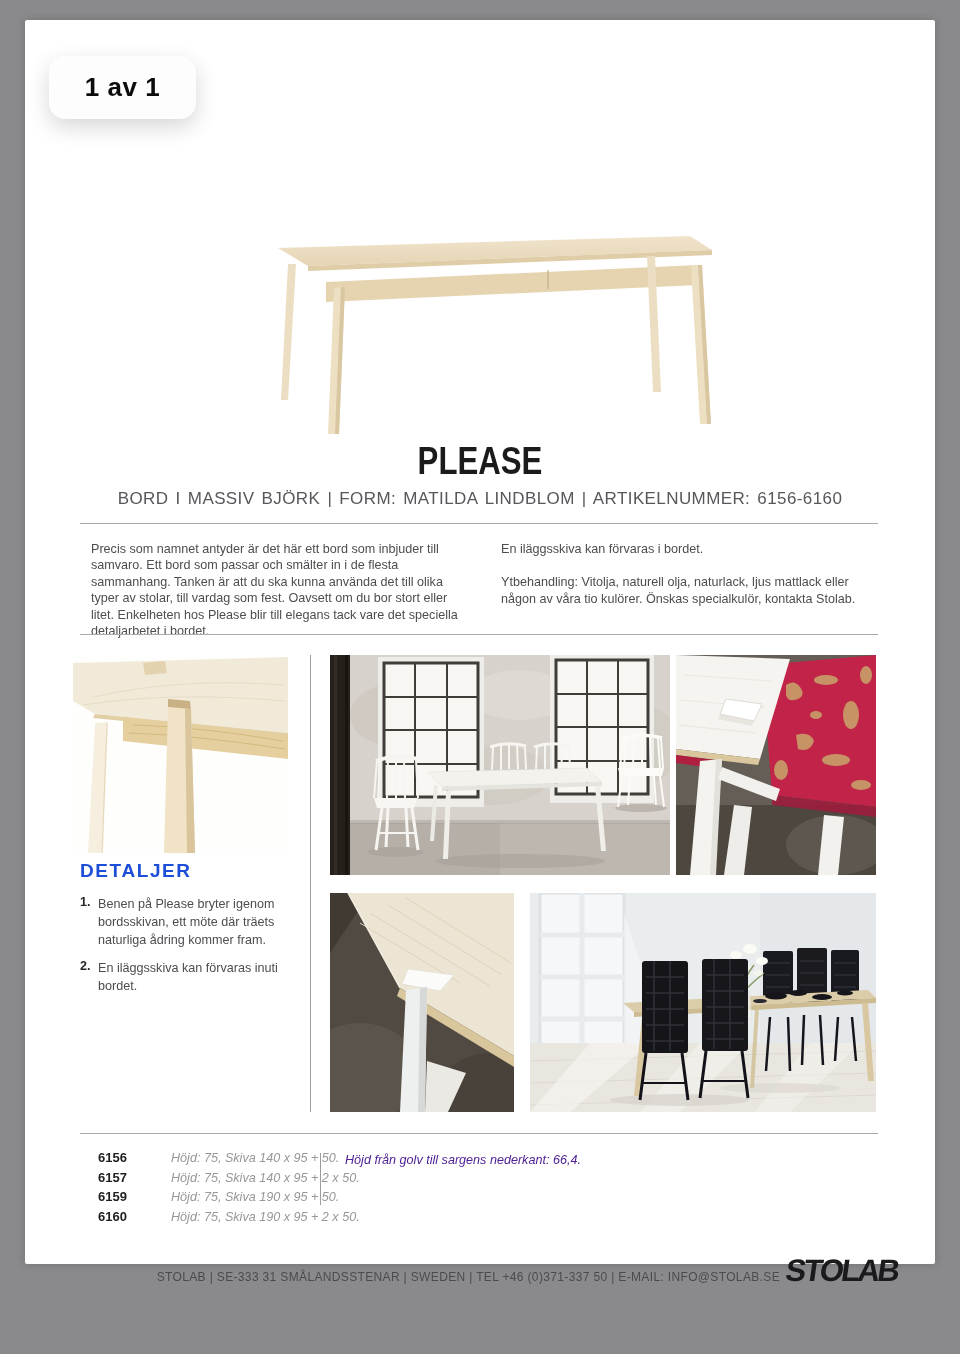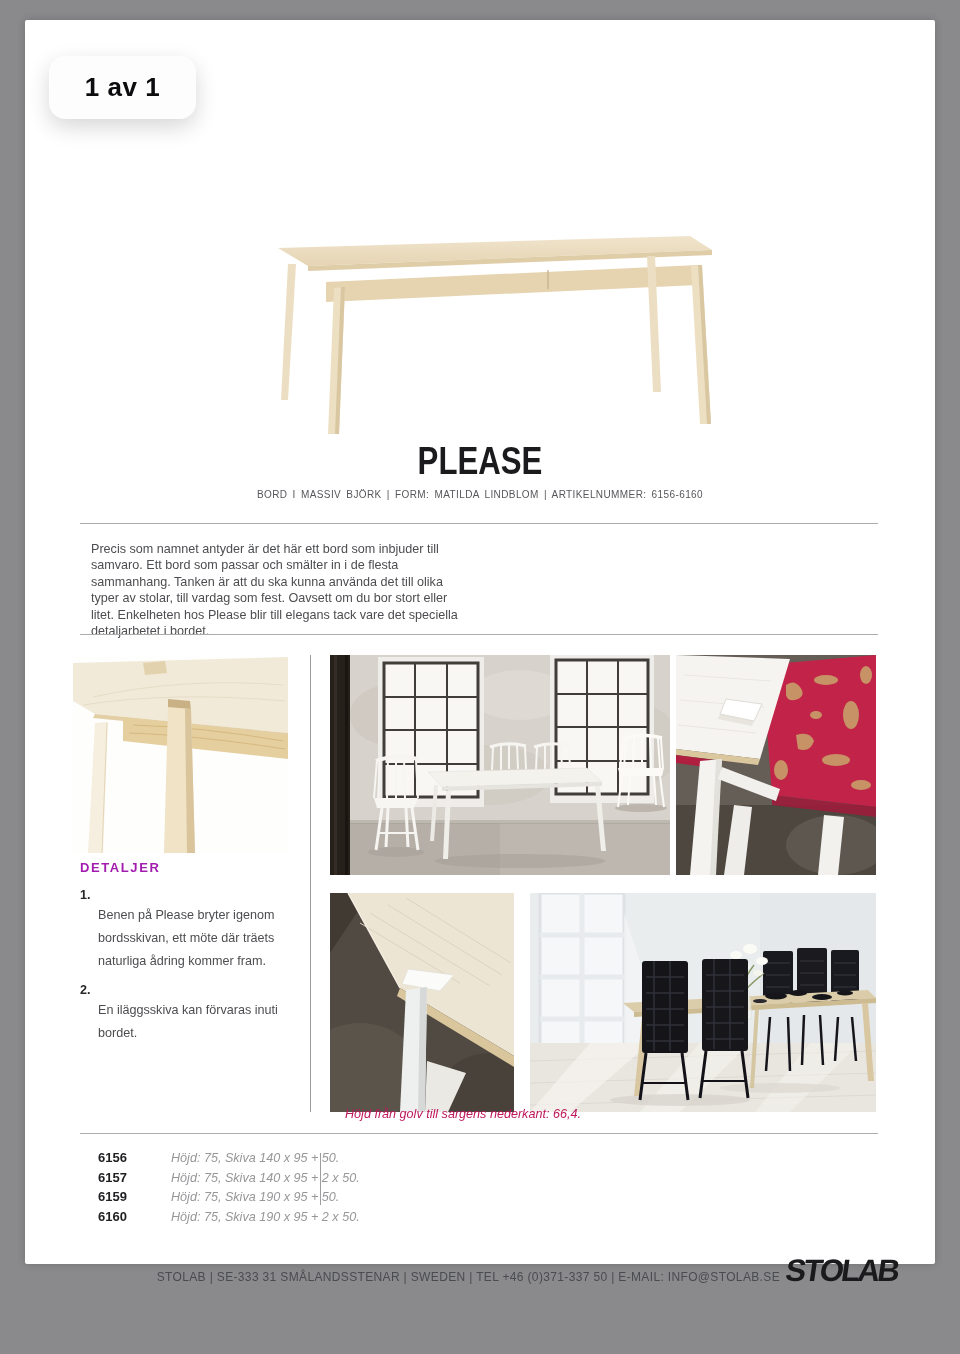--- a/index.html
+++ b/index.html
@@ -23,41 +23,41 @@
   }
   .photo{position:absolute;overflow:hidden;}
   .photo svg{display:block;width:100%;height:100%;}
   .title-wrap{position:absolute;left:0;top:419px;width:100%;text-align:center;}
   .title-wrap span{
     display:inline-block;font-size:39px;font-weight:700;color:#1b1b1d;
     transform:scaleX(.8);letter-spacing:0;white-space:nowrap;
   }
   .subtitle{
     position:absolute;left:0;top:469px;width:100%;text-align:center;
-    font-size:10px;letter-spacing:.4px;word-spacing:2px;color:#56575b;
+    font-size:17px;letter-spacing:.4px;word-spacing:2px;color:#56575b;
   }
   .rule{position:absolute;left:55px;width:798px;height:1px;background:#acacae;}
   .intro{position:absolute;top:521px;font-size:12.6px;line-height:16.4px;color:#4c4d50;}
   .intro p{margin:0 0 10px 11px;}
   .intro.left{left:55px;width:392px;}
   .intro.right{left:465px;width:392px;}
   .intro.right p:first-child{margin-bottom:17px;}
   .vdiv{position:absolute;width:1px;background:#9d9d9f;}
   .details{position:absolute;left:55px;top:840px;width:220px;}
-  .details h3{margin:0 0 13px 0;font-size:13px;letter-spacing:1.6px;color:#a21caf;}
+  .details h3{margin:0 0 13px 0;font-size:19px;letter-spacing:1.6px;color:#1d4ed8;}
   .ditem{display:flex;margin-bottom:10px;}
   .ditem .num{font-weight:700;color:#27272a;font-size:12.6px;width:18px;flex:none;}
-  .ditem .dtext{font-size:12.6px;line-height:23px;color:#4c4d50;margin-top:16px;}
+  .ditem .dtext{font-size:12.6px;line-height:18px;color:#4c4d50;}
   .variants{position:absolute;left:73px;top:1130px;}
   .vrow{display:flex;align-items:baseline;height:19.5px;}
   .vcode{font-weight:700;font-size:13px;color:#1f1f22;width:44px;flex:none;}
   .vdesc{font-style:italic;font-size:12.6px;color:#97979a;margin-left:29px;}
   .vnote{
-    position:absolute;left:320px;top:1087px;
-    font-style:italic;font-size:12.6px;color:#be185d;
+    position:absolute;left:320px;top:1133px;
+    font-style:italic;font-size:12.6px;color:#4c1d95;
   }
   .footer-text{
     position:absolute;left:55px;top:1246px;width:700px;text-align:right;
     font-size:12px;letter-spacing:.35px;color:#4a4b4e;line-height:22.5px;
   }
   .logo{position:absolute;left:758px;top:1228px;width:110px;height:44px;}
 </style>
 </head>
 <body>
 
@@ -92,20 +92,22 @@
     <span>PLEASE</span>
   </div>
   <div class="subtitle">BORD I MASSIV BJÖRK  |  FORM: MATILDA LINDBLOM  |  ARTIKELNUMMER: 6156-6160</div>
 
   <div class="rule" style="top:503px;"></div>
 
   <div class="intro left">
     <p>Precis som namnet antyder är det här ett bord som inbjuder till samvaro. Ett bord som passar och smälter in i de flesta sammanhang. Tanken är att du ska kunna använda det till olika typer av stolar, till vardag som fest. Oavsett om du bor stort eller litet. Enkelheten hos Please blir till elegans tack vare det speciella detaljarbetet i bordet.</p>
   </div>
   <div class="intro right">
+    <p>En iläggsskiva kan förvaras i bordet.</p>
+    <p>Ytbehandling: Vitolja, naturell olja, naturlack, ljus mattlack eller någon av våra tio kulörer. Önskas specialkulör, kontakta Stolab.</p>
   </div>
 
   <div class="rule" style="top:614px;"></div>
 
   <div class="photo" style="left:48px;top:637px;width:215px;height:196px;">
     <svg viewBox="0 0 215 196" preserveAspectRatio="none">
       <rect width="215" height="196" fill="#fefefd"></rect>
       <polygon points="0,6 215,0 215,76 22,57 0,44" fill="#f1ead8"></polygon>
       <path d="M20,40 Q110,20 210,28 M10,48 Q100,34 212,44" stroke="#e6ddc7" fill="none" stroke-width="1"></path>
       <polygon points="70,6 92,4 94,16 72,18" fill="#e2d2ae"></polygon>

